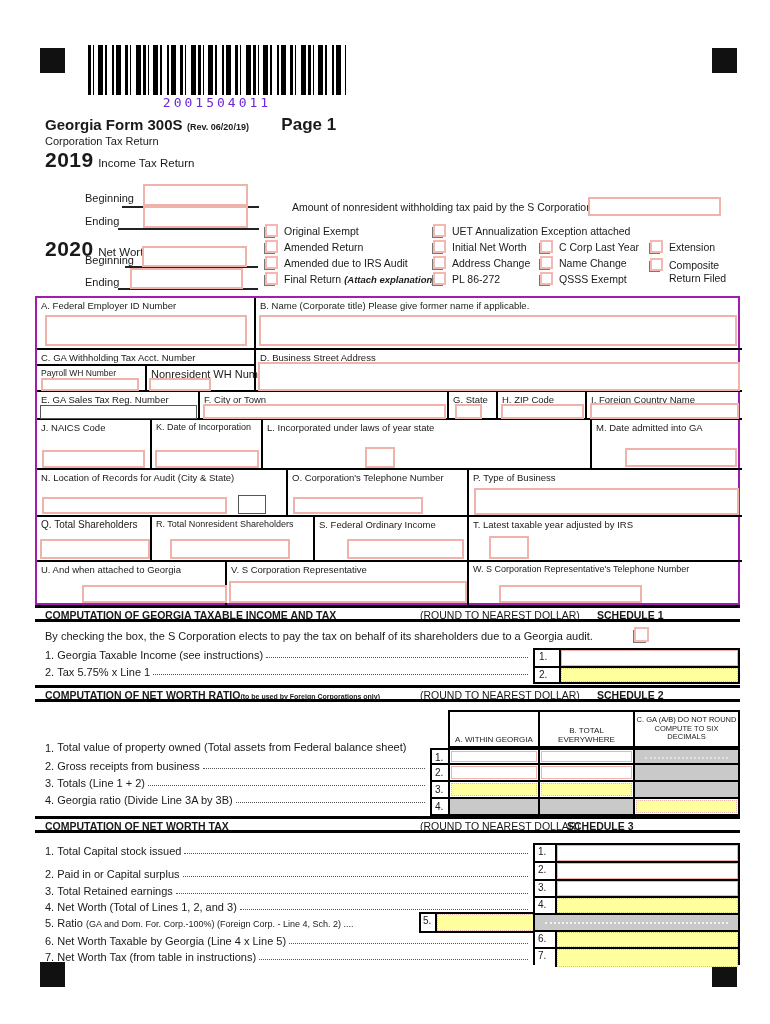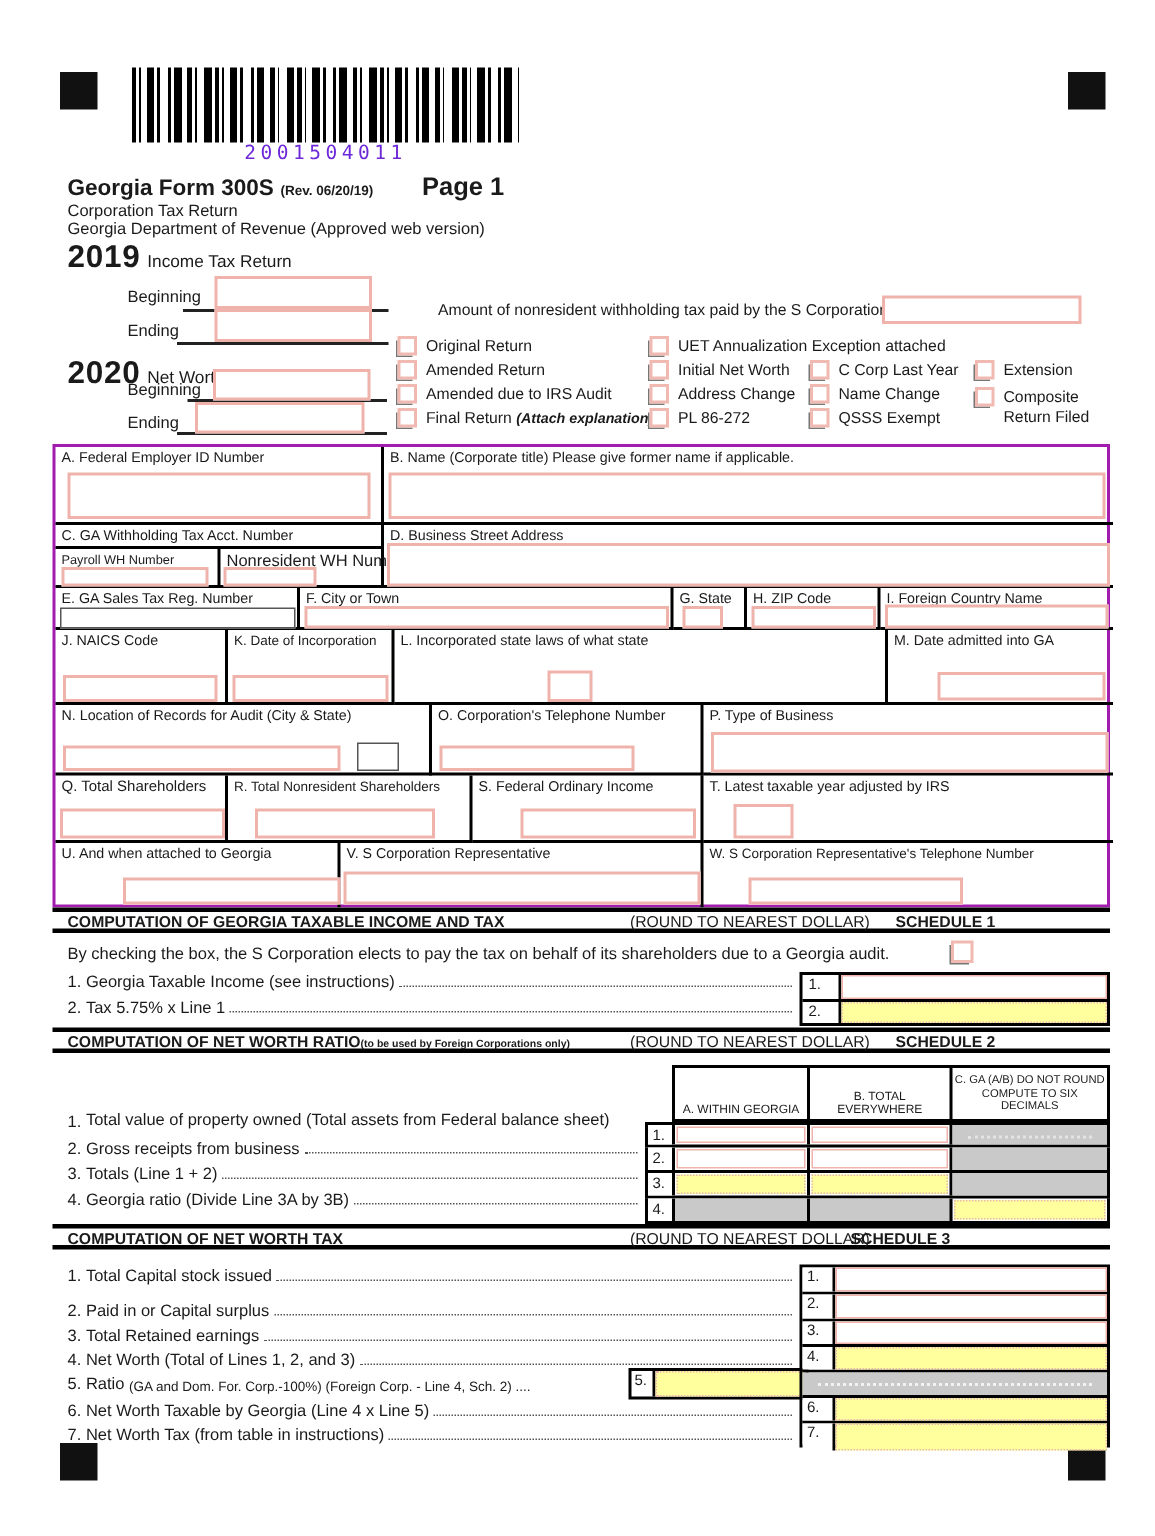--- a/index.html
+++ b/index.html
@@ -101,21 +101,20 @@
   <div class="barcode"></div>
   <div class="barcode-num">2001504011</div>
 
   <div class="abs" style="left:45px; top:115px; width:600px;">
     <div>
       <span class="h-title">Georgia Form 300</span><span class="h-title bigS">S</span>
       <span class="h-rev">(Rev.  06/20/19)</span>
       <span class="h-page" style="margin-left:28px;">Page 1</span>
     </div>
     <div class="h-sub">Corporation Tax Return</div>
-    <div class="h-sub">Georgia Department of Revenue (Approved web version)</div>
     <div style="margin-top:1px;">
       <span class="bigyear">2019</span>
       <span class="yearlabel">Income Tax Return</span>
     </div>
   </div>
 
   <span class="plabel abs" style="left:85px; top:192px;">Beginning</span>
   <div class="uline" style="left:122px; top:206px; width:137px;"></div>
   <div class="pinput" style="left:143px; top:184px; width:105px; height:22px;"></div>
   <span class="plabel abs" style="left:85px; top:215px;">Ending</span>
@@ -130,21 +129,21 @@
     <span class="yearlabel">Net Worth Tax Return</span>
   </div>
   <span class="plabel abs" style="left:85px; top:254px;">Beginning</span>
   <div class="uline" style="left:125px; top:266px; width:133px;"></div>
   <div class="pinput" style="left:142px; top:246px; width:105px; height:21px;"></div>
   <span class="plabel abs" style="left:85px; top:276px;">Ending</span>
   <div class="uline" style="left:118px; top:288px; width:140px;"></div>
   <div class="pinput" style="left:130px; top:268px; width:113px; height:21px;"></div>
 
   <div class="chk" style="left:265px; top:224px;"></div>
-  <span class="chklabel" style="left:284px; top:225px;">Original Return</span>
+  <span class="chklabel" style="left:284px; top:225px;">Original Exempt</span>
   <div class="chk" style="left:265px; top:240px;"></div>
   <span class="chklabel" style="left:284px; top:241px;">Amended Return</span>
   <div class="chk" style="left:265px; top:256px;"></div>
   <span class="chklabel" style="left:284px; top:257px;">Amended due to IRS Audit</span>
   <div class="chk" style="left:265px; top:272px;"></div>
   <span class="chklabel" style="left:284px; top:273px;"><span>Final Return</span> <span class="ital">(Attach  explanation)</span></span>
 
   <div class="chk" style="left:433px; top:224px;"></div>
   <span class="chklabel" style="left:452px; top:225px;">UET Annualization Exception attached</span>
   <div class="chk" style="left:433px; top:240px;"></div>
@@ -212,21 +211,21 @@
     <div class="pinput" style="left:464px; top:106px; width:83px; height:15px;"></div>
     <div class="pinput" style="left:553px; top:105px; width:149px; height:16px;"></div>
 
     <div class="cell" style="left:115px; top:122px; width:111px; height:50px;">
       <span class="celllabel" style="font-size:9px;">K. Date of Incorporation</span>
     </div>
     <div class="cell" style="left:0; top:122px; width:115px; height:50px;">
       <span class="celllabel">J. NAICS  Code</span>
     </div>
     <div class="cell" style="left:226px; top:122px; width:329px; height:50px;">
-      <span class="celllabel">L.  Incorporated  state  laws  of  what  state</span>
+      <span class="celllabel">L.  Incorporated  under  laws  of  year  state</span>
     </div>
     <div class="cell norb" style="left:555px; top:122px; width:150px; height:50px;">
       <span class="celllabel">M. Date admitted into GA</span>
     </div>
     <div class="pinput" style="left:5px; top:152px; width:103px; height:18px;"></div>
     <div class="pinput" style="left:118px; top:152px; width:104px; height:18px;"></div>
     <div class="pinput" style="left:328px; top:149px; width:30px; height:21px;"></div>
     <div class="pinput" style="left:588px; top:150px; width:112px; height:19px;"></div>
 
     <div class="cell" style="left:0; top:172px; width:251px; height:47px;">

